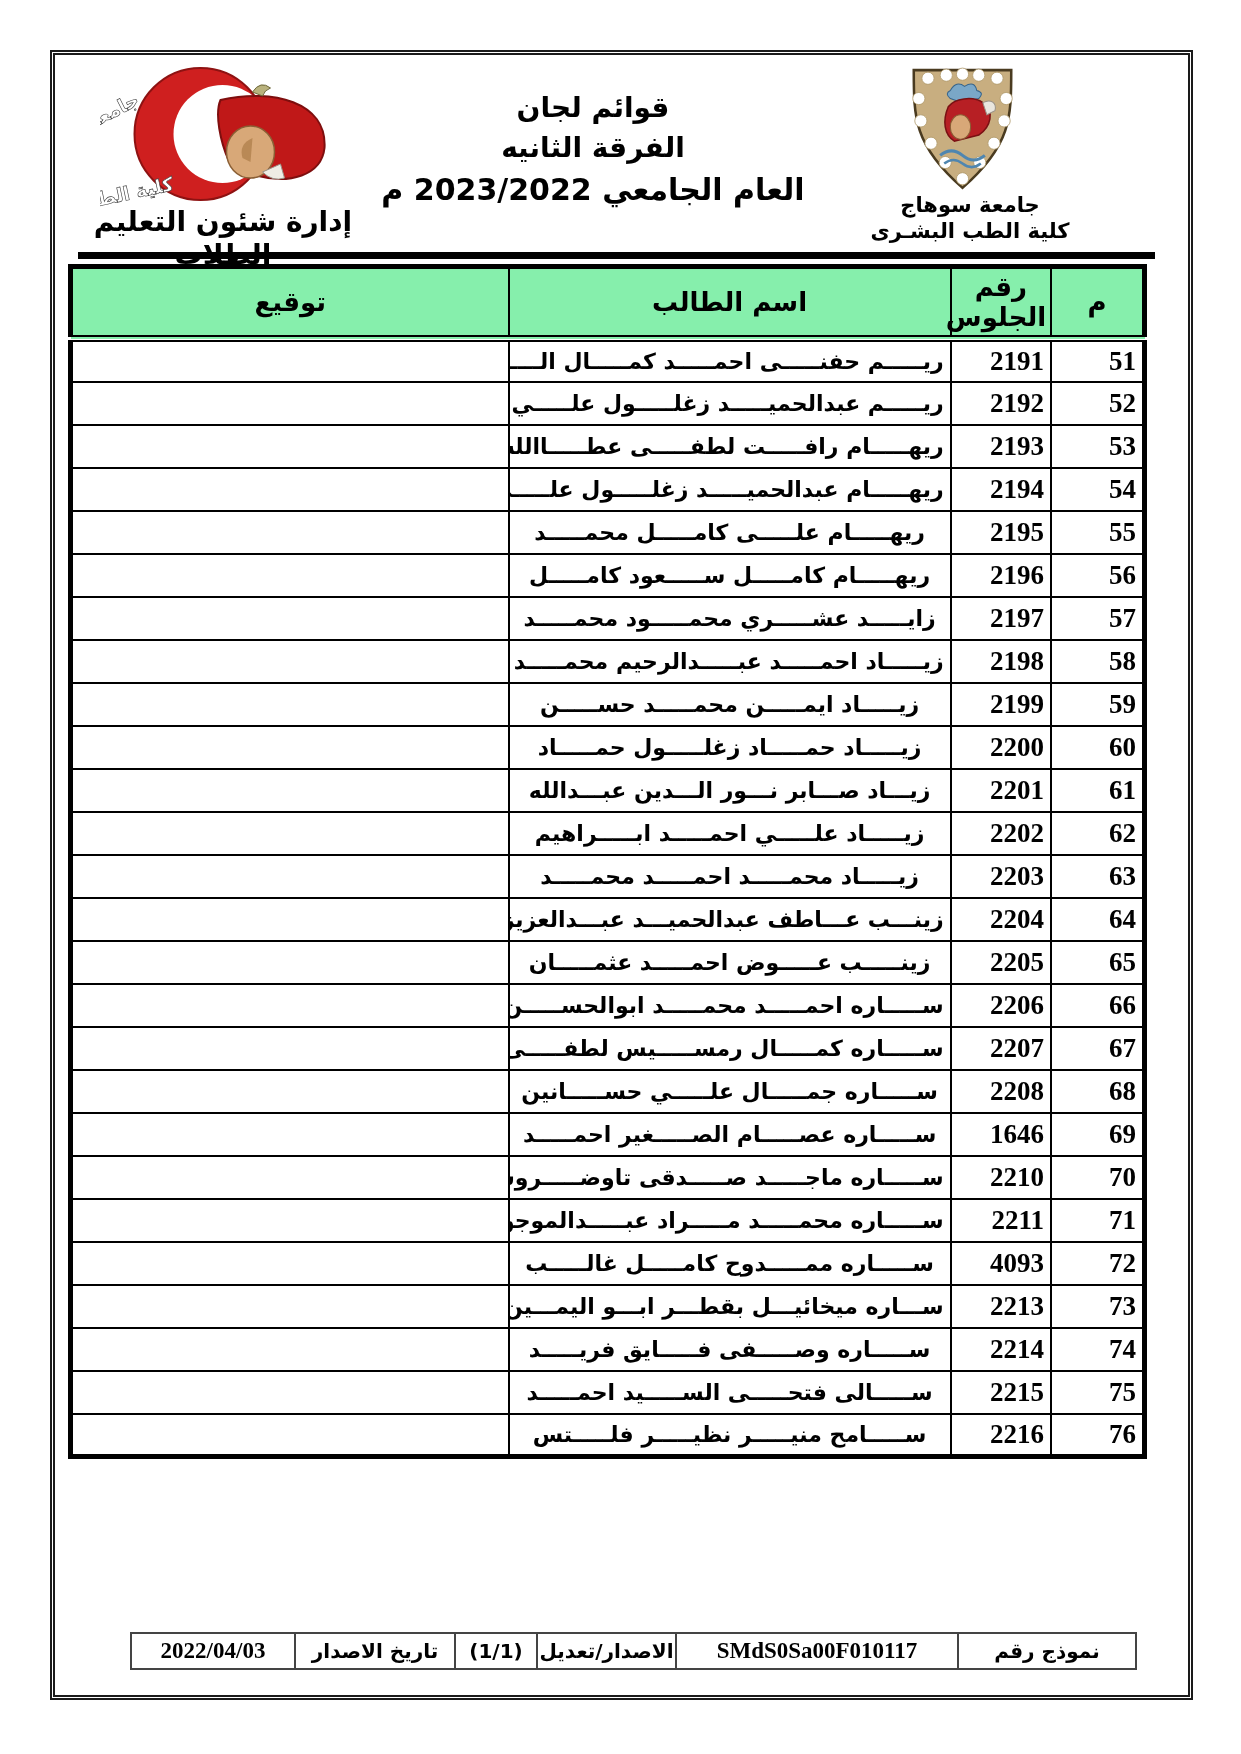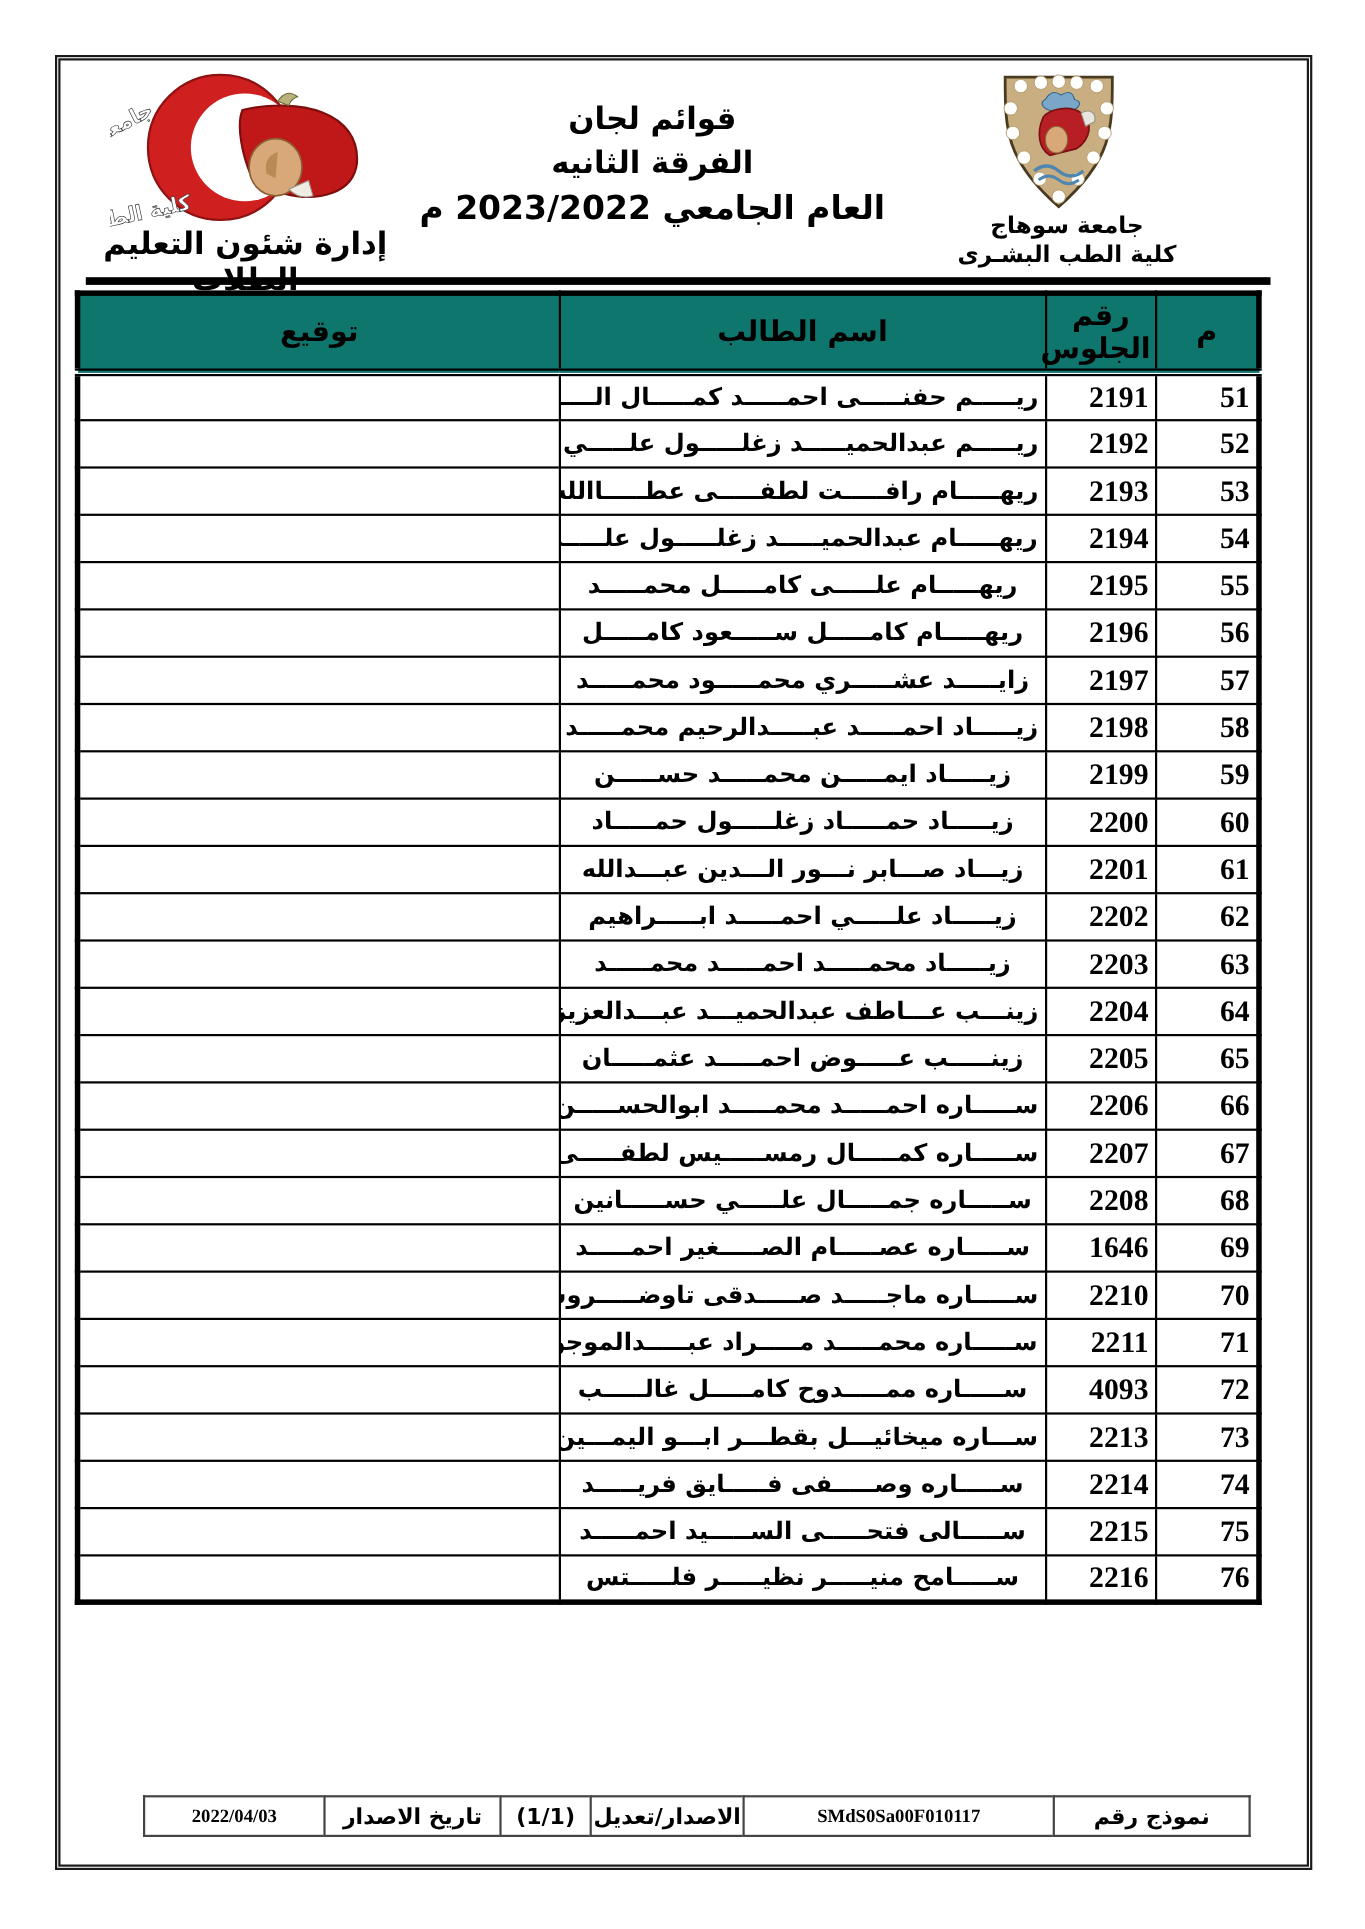--- a/index.html
+++ b/index.html
@@ -39,21 +39,21 @@
     position:absolute;left:78px;top:252px;width:1077px;height:7px;background:#000;
   }
   
   table.main{
     position:absolute;left:68px;top:264px;width:1079px;
     border-collapse:collapse;table-layout:fixed;
     border:5px solid #000;
     direction:rtl;
   }
   table.main th{
-    background:#0f766e;
+    background:#86efac;
     border:2px solid #000;
     border-bottom:7px double #000;
     height:66px;
     font-size:26px;font-weight:bold;
     text-align:center;vertical-align:middle;
     line-height:30px;
     padding:0 4px;
   }
   table.main td{
     border:2px solid #000;
@@ -78,21 +78,21 @@
     border:2px solid #444;
   }
   table.footer td{
     border:2px solid #444;
     height:32px;text-align:center;vertical-align:middle;
     font-weight:bold;font-size:20px;
     overflow:hidden;white-space:nowrap;
   }
   table.footer td.latin{
     font-family:"Liberation Serif","DejaVu Serif",serif;
-    font-size:17px;direction:ltr;border-radius:12px;
+    font-size:23px;direction:ltr;border-radius:12px;
   }
 </style>
 </head>
 <body>
 
 <div class="page">
 
   <div class="frame"></div>
 
   <svg class="logo-shield" viewBox="0 0 120 130" aria-hidden="true">

